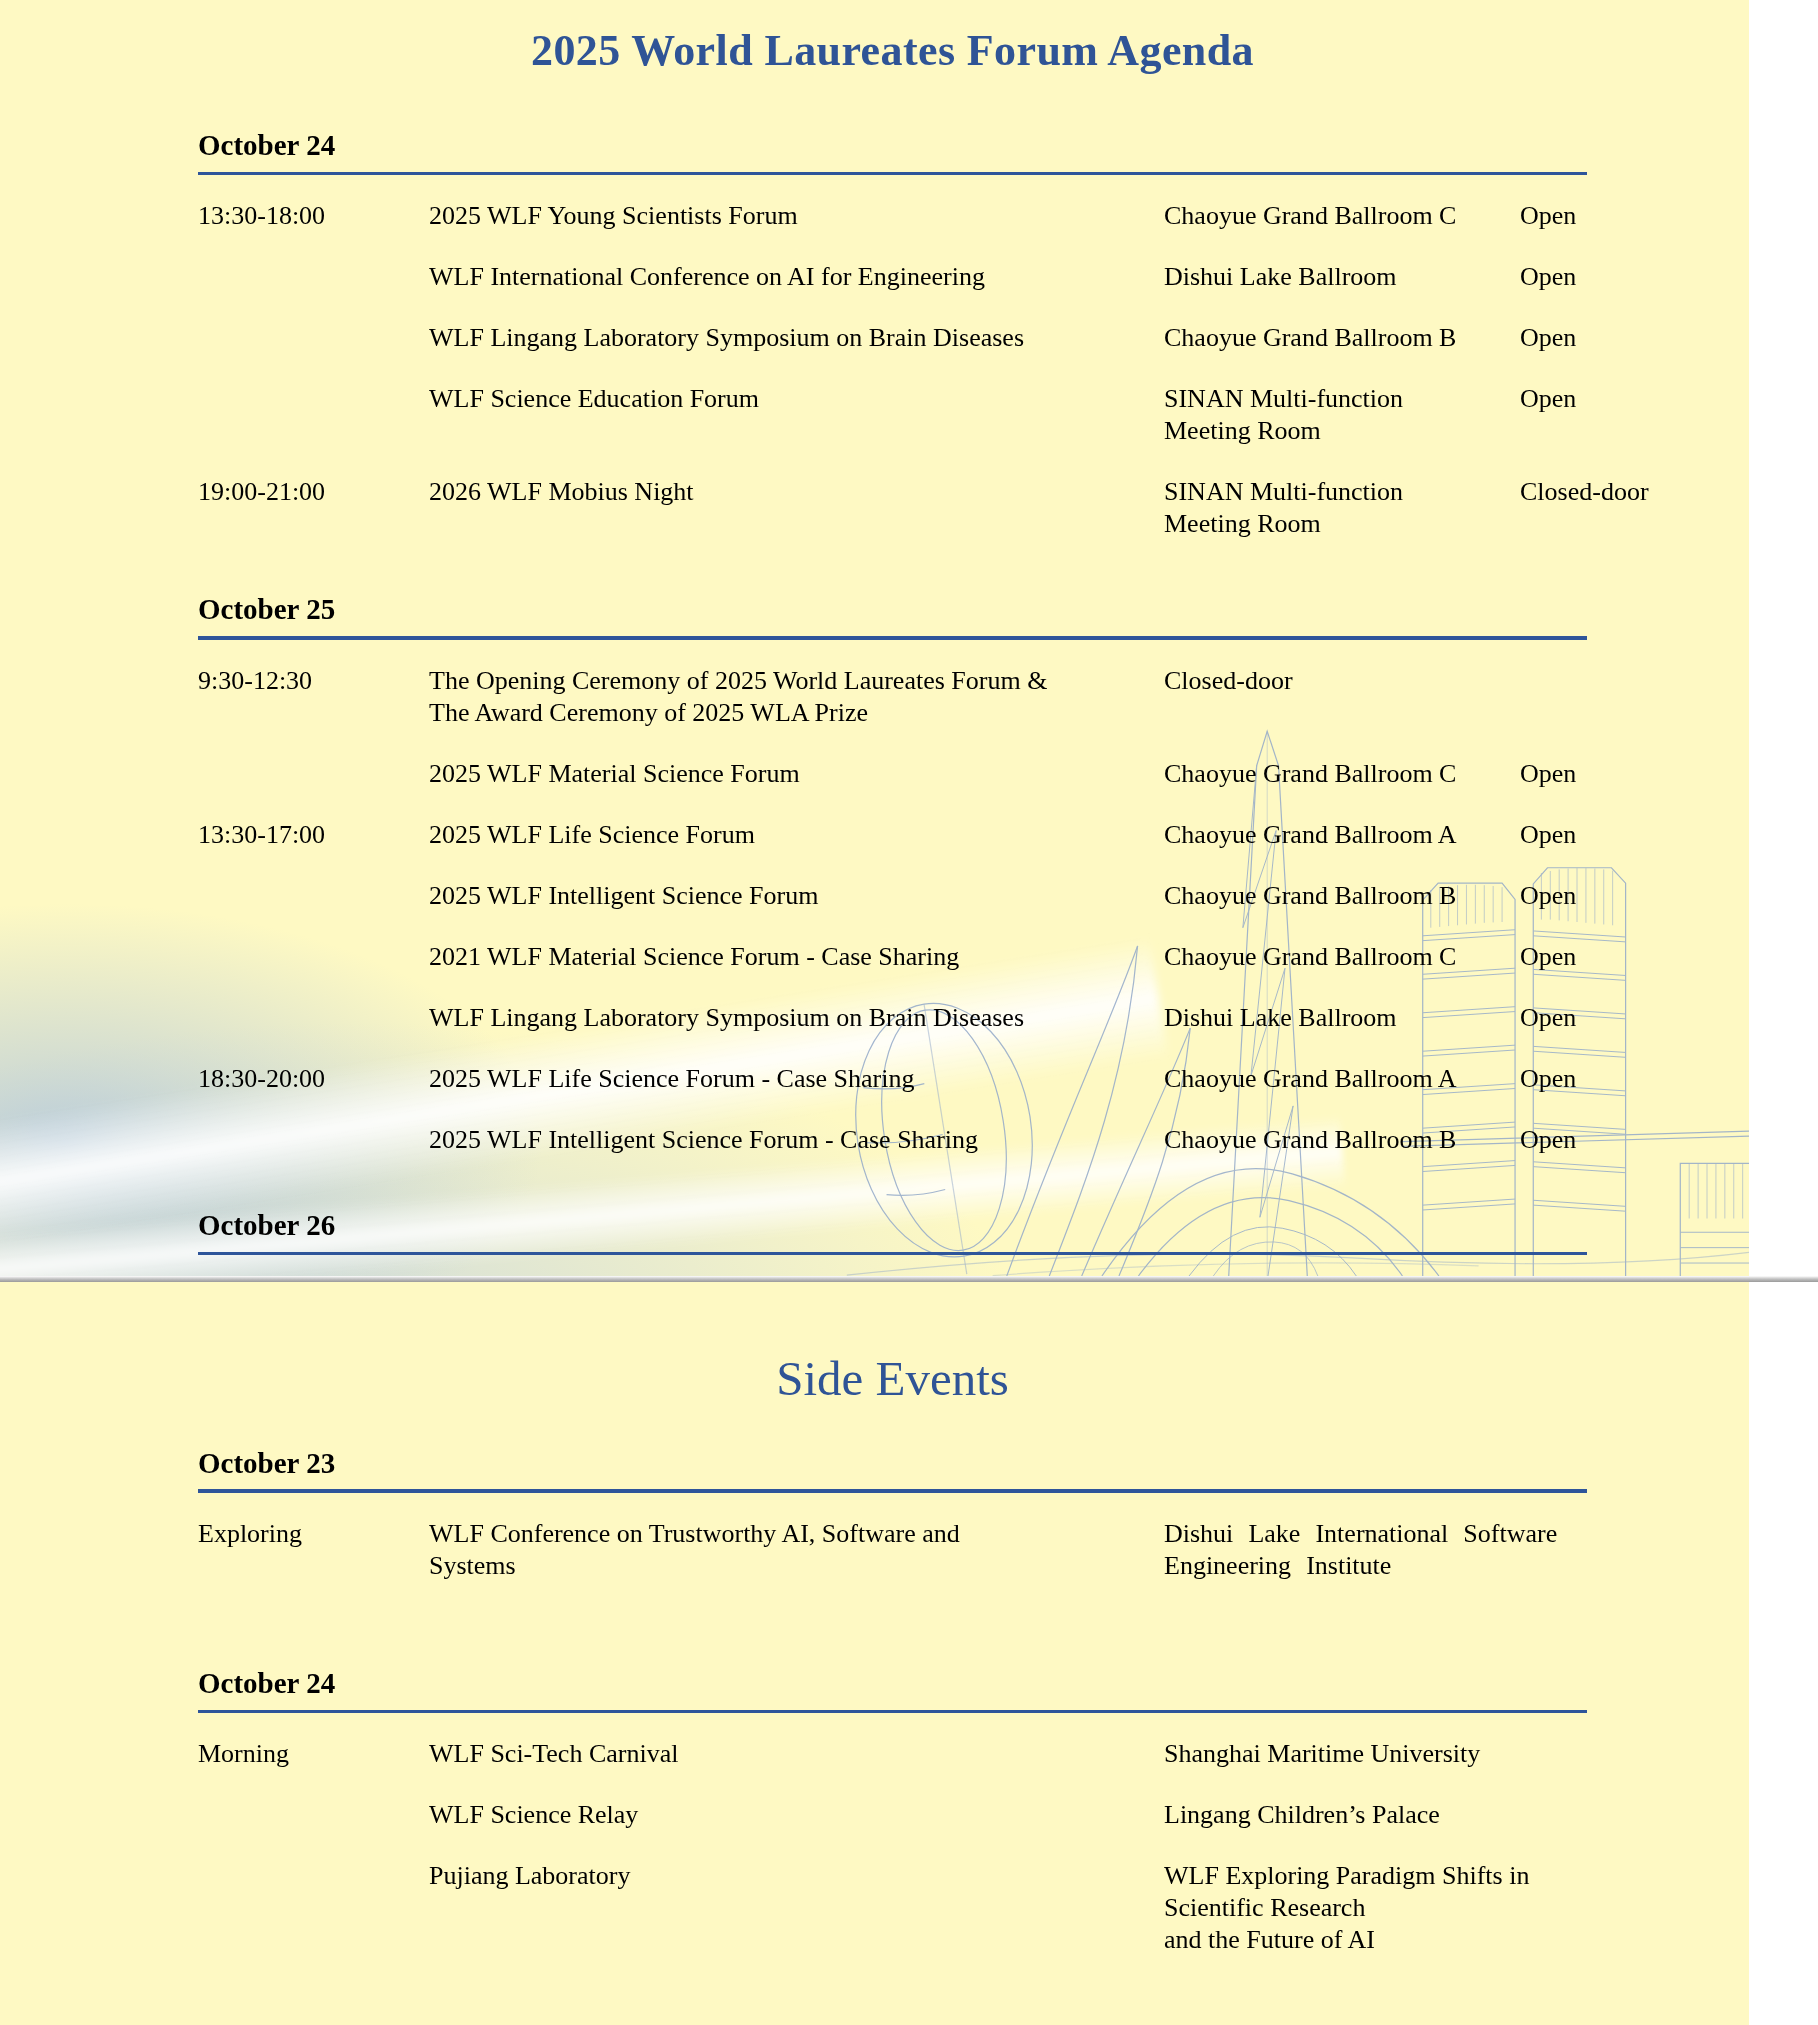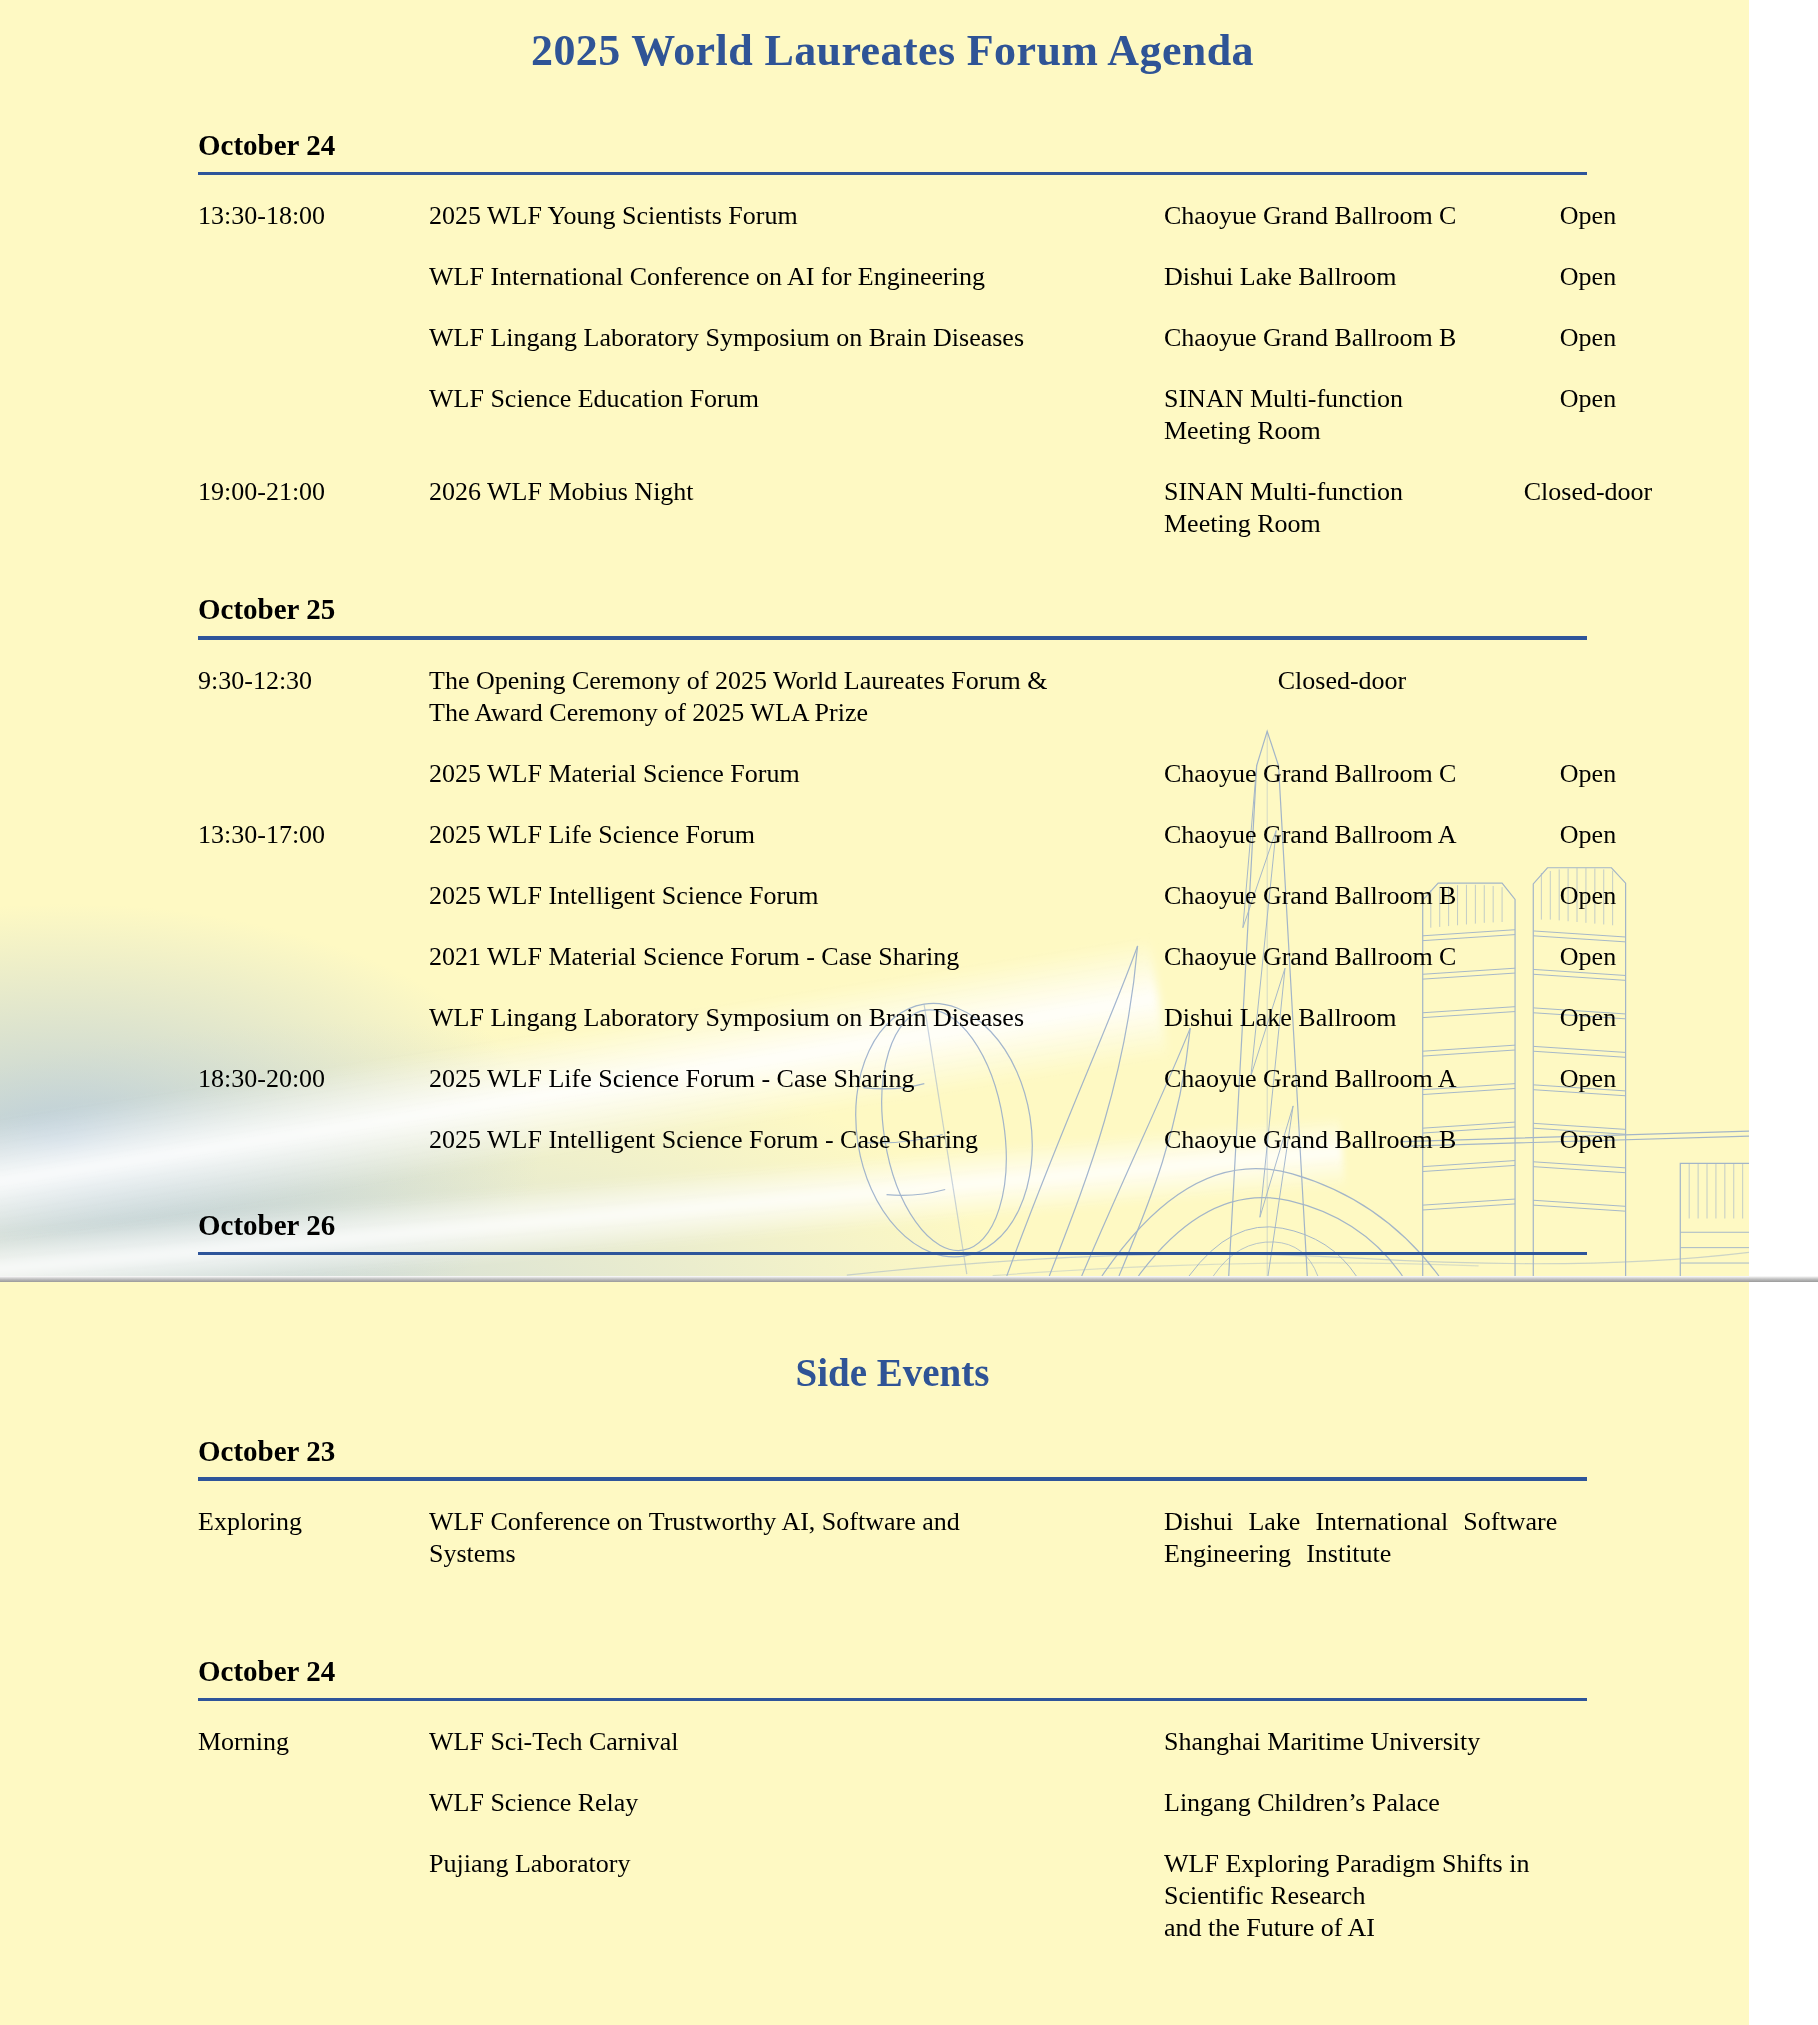--- a/index.html
+++ b/index.html
@@ -4,34 +4,34 @@
 <style>
   html,body{margin:0;padding:0;background:#ffffff;}
   body{width:1819px;font-family:"Liberation Serif","DejaVu Serif",serif;color:#000;}
   .page{position:relative;width:1749px;overflow:hidden;background:#fef9c3;}
   #page1{height:1276px;}
   #page2{height:1291px;}
   .page-divider{height:5.7px;background:linear-gradient(#ffffff 0%,#d9d9d9 30%,#bdbdbd 55%,#9a9a9a 100%);}
   .content{position:relative;z-index:3;padding:0 162px 0 198px;}
 
   .main-title{font-size:44px;font-weight:bold;color:#2f5496;text-align:center;margin:0;padding-top:25px;letter-spacing:0.4px;}
-  .sub-title{font-size:39px;font-weight:bold;color:#2f5496;text-align:center;margin:0;}
+  .sub-title{font-size:49px;font-weight:normal;color:#2f5496;text-align:center;margin:0;}
   #side-events-title{padding-top:68px;}
 
   .day{margin-top:52px;}
   .side .day{margin-top:84px;}
   .side .day:first-of-type{margin-top:39px;}
   .date{font-size:29px;font-weight:bold;margin:0;line-height:1.2;}
   .rule{height:3.6px;background:#2e559a;margin-top:9px;}
   .rows{margin-top:25px;}
 
   .row{display:grid;grid-template-columns:231px 735px 356px 136px;margin-bottom:29px;}
   .side .row{grid-template-columns:231px 735px 456px;}
   .cell{font-size:26px;line-height:32px;white-space:pre-line;}
-  .status{text-align:center;}
+  .status{text-align:left;}
   #side-events .day:nth-of-type(1) .venue{word-spacing:0.33em;}
 
   
   .wave{position:absolute;pointer-events:none;z-index:1;}
   .wave-main{left:0;bottom:0;width:1094px;height:668px;
     background:radial-gradient(770px 385px at 6% 80%,rgba(168,193,224,0.75),rgba(168,193,224,0) 62%),
                radial-gradient(1013px 466px at 32% 108%,rgba(186,206,231,0.62),rgba(186,206,231,0) 66%);}
   .wave-streak{left:-49px;bottom:122px;width:1215px;height:122px;transform:rotate(-9deg);
     background:linear-gradient(rgba(255,255,255,0),rgba(255,255,255,0.92),rgba(255,255,255,0));filter:blur(4px);}
   .wave-streak2{left:-32px;bottom:28px;width:1377px;height:73px;transform:rotate(-5deg);

